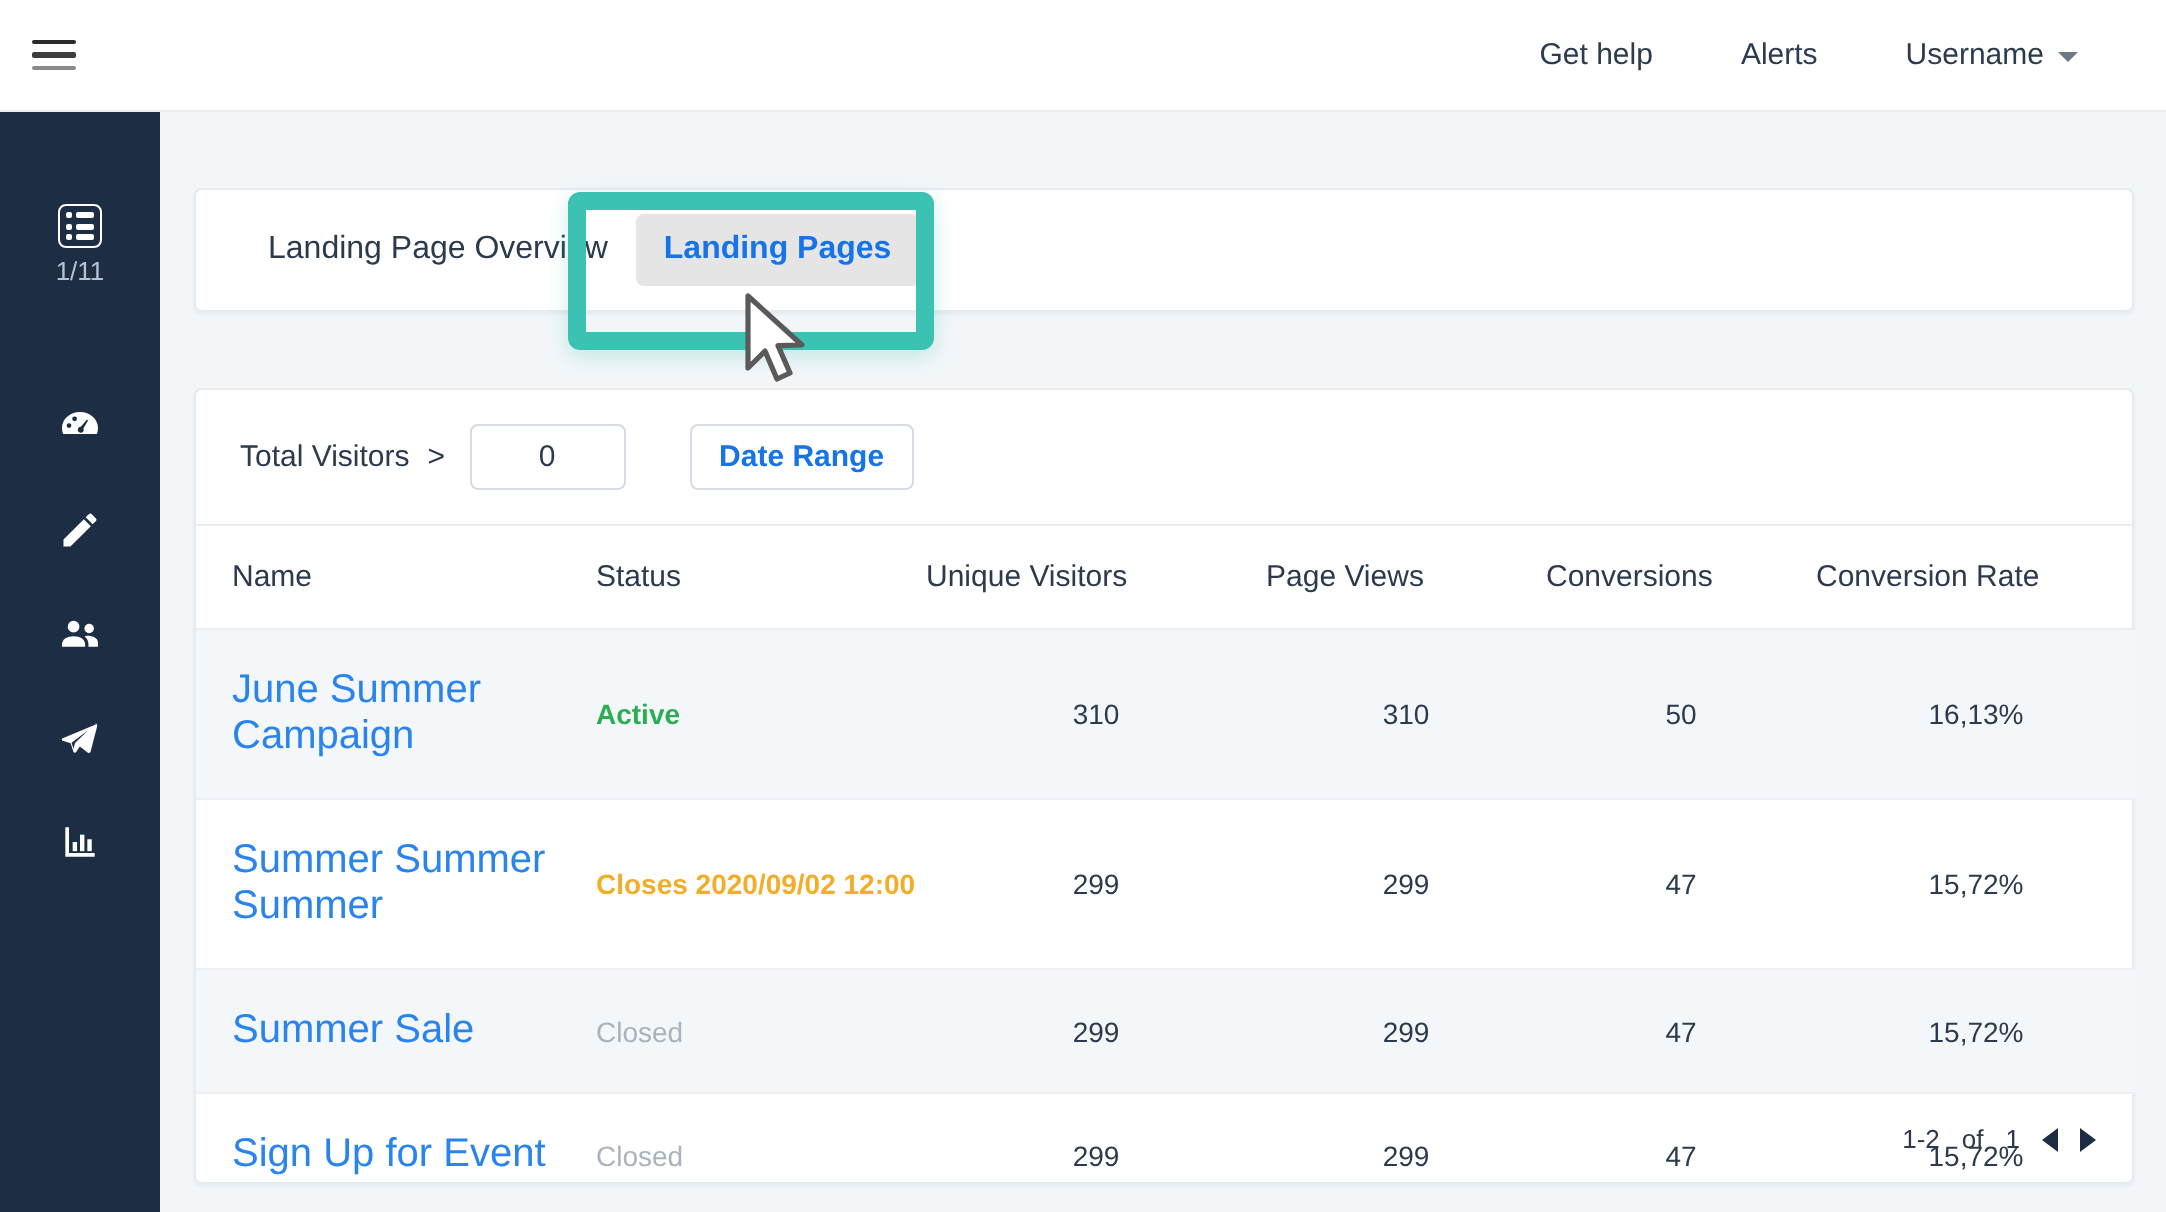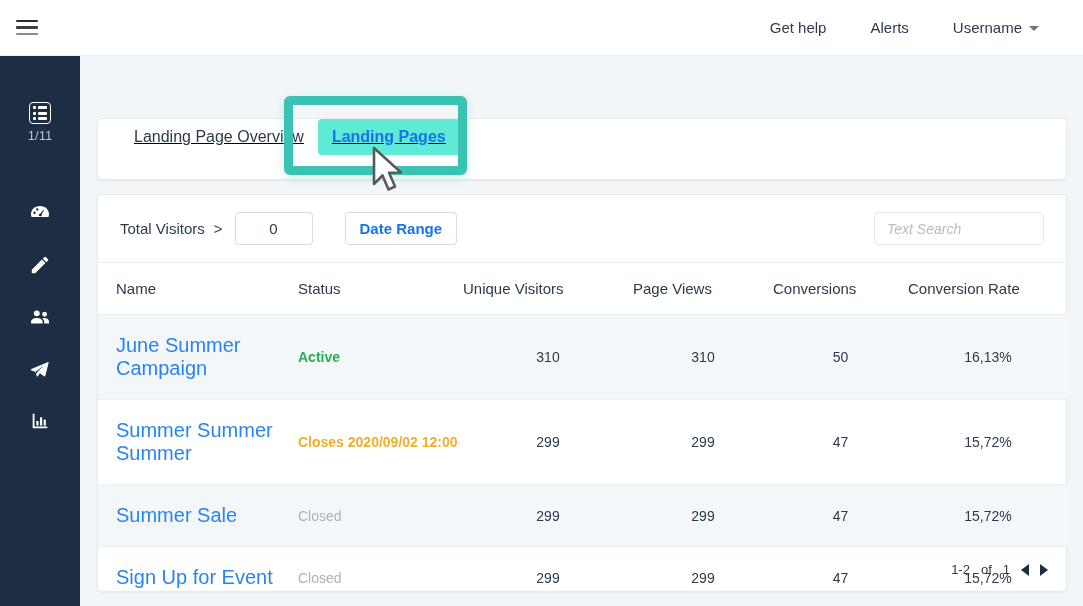--- a/index.html
+++ b/index.html
@@ -90,33 +90,32 @@
 
   .card {
     background: #ffffff;
     border: 1px solid #e6ebf0;
     border-radius: 4px;
     box-shadow: 0 1px 2px rgba(20,40,70,0.06);
   }
 
   
   .tabs-card {
-    position: absolute; left: 17px; top: 62px;
+    position: absolute; left: 17px; top: 38px;
     width: 970px; height: 62px;
-    display: flex; align-items: flex-start;
+    display: flex; align-items: center;
     padding-left: 22px;
-    text-decoration: underline;
   }
   .tab {
     font-size: 16px; color: #2b3a4d;
     padding: 9px 14px; border-radius: 4px;
     cursor: pointer; white-space: nowrap;
   }
   .tab.active {
-    background: #5eead4; color: #1673e8; font-weight: bold;
+    background: #e5e5e5; color: #1673e8; font-weight: bold;
   }
 
   
   .highlight-box {
     position: absolute;
     left: 284px; top: 96px;
     width: 183px; height: 79px;
     border: 9px solid #3cc2b3;
     border-radius: 6px;
     z-index: 12;
@@ -289,21 +288,20 @@
     <div class="tab active">Landing Pages</div>
   </div>
 
   <div class="card table-card">
 
     <div class="filter-row">
       <span class="filter-label">Total Visitors</span>
       <span class="gt-sign">&gt;</span>
       <input class="num-input" type="text" value="0" style="">
       <button class="date-btn">Date Range</button>
-      <input class="search-input" type="text" placeholder="Text Search" style="">
     </div>
 
     <table>
       <thead>
         <tr>
           <th class="c-name">Name</th>
           <th class="c-status">Status</th>
           <th class="c-uv">Unique Visitors</th>
           <th class="c-pv">Page Views</th>
           <th class="c-conv">Conversions</th>

